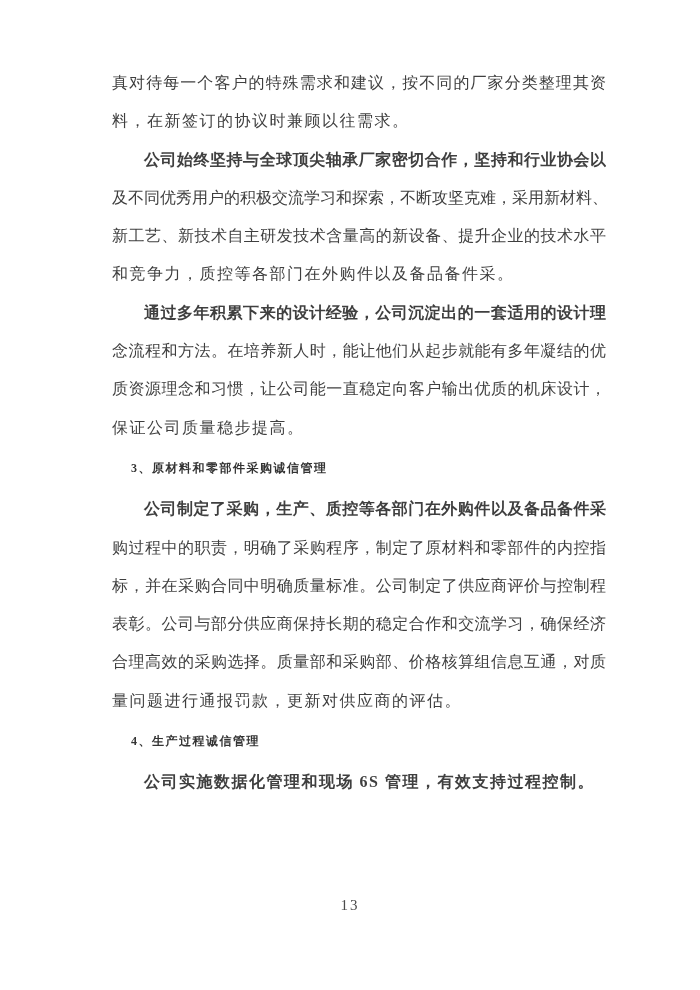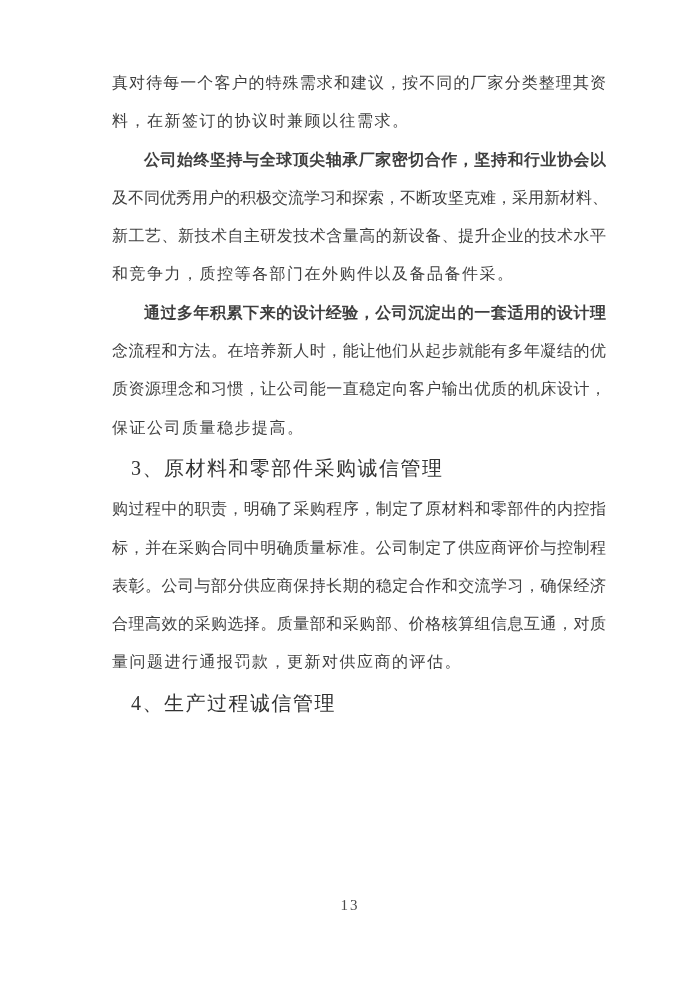--- a/index.html
+++ b/index.html
@@ -42,22 +42,22 @@
     letter-spacing: 1.5px;
   }
   .line.indent {
     text-indent: 2em;
     font-weight: bold;
   }
   .heading {
     height: 38.3px;
     line-height: 38.3px;
     margin: 2px 0 3px 19px;
-    font-size: 20px;
-    font-weight: normal;
+    font-size: 12px;
+    font-weight: bold;
     color: #333333;
     letter-spacing: 1.5px;
     white-space: nowrap;
   }
   .page-number {
     position: absolute;
     left: 0;
     top: 896px;
     width: 100%;
     text-align: center;
@@ -88,26 +88,30 @@
     <div class="para">
       <div class="line indent">通过多年积累下来的设计经验，公司沉淀出的一套适用的设计理</div>
       <div class="line">念流程和方法。在培养新人时，能让他们从起步就能有多年凝结的优</div>
       <div class="line">质资源理念和习惯，让公司能一直稳定向客户输出优质的机床设计，</div>
       <div class="line last">保证公司质量稳步提高。</div>
     </div>
 
     <div class="heading">3、原材料和零部件采购诚信管理</div>
 
     <div class="para">
+      <div class="line indent">公司制定了采购，生产、质控等各部门在外购件以及备品备件采</div>
       <div class="line">购过程中的职责，明确了采购程序，制定了原材料和零部件的内控指</div>
       <div class="line">标，并在采购合同中明确质量标准。公司制定了供应商评价与控制程</div>
       <div class="line">表彰。公司与部分供应商保持长期的稳定合作和交流学习，确保经济</div>
       <div class="line">合理高效的采购选择。质量部和采购部、价格核算组信息互通，对质</div>
       <div class="line last">量问题进行通报罚款，更新对供应商的评估。</div>
     </div>
 
     <div class="heading">4、生产过程诚信管理</div>
 
+    <div class="para">
+      <div class="line last indent">公司实施数据化管理和现场 6S 管理，有效支持过程控制。</div>
+    </div>
 
   </div>
 
   <div class="page-number">13</div>
 </div>
 
 </body></html>

